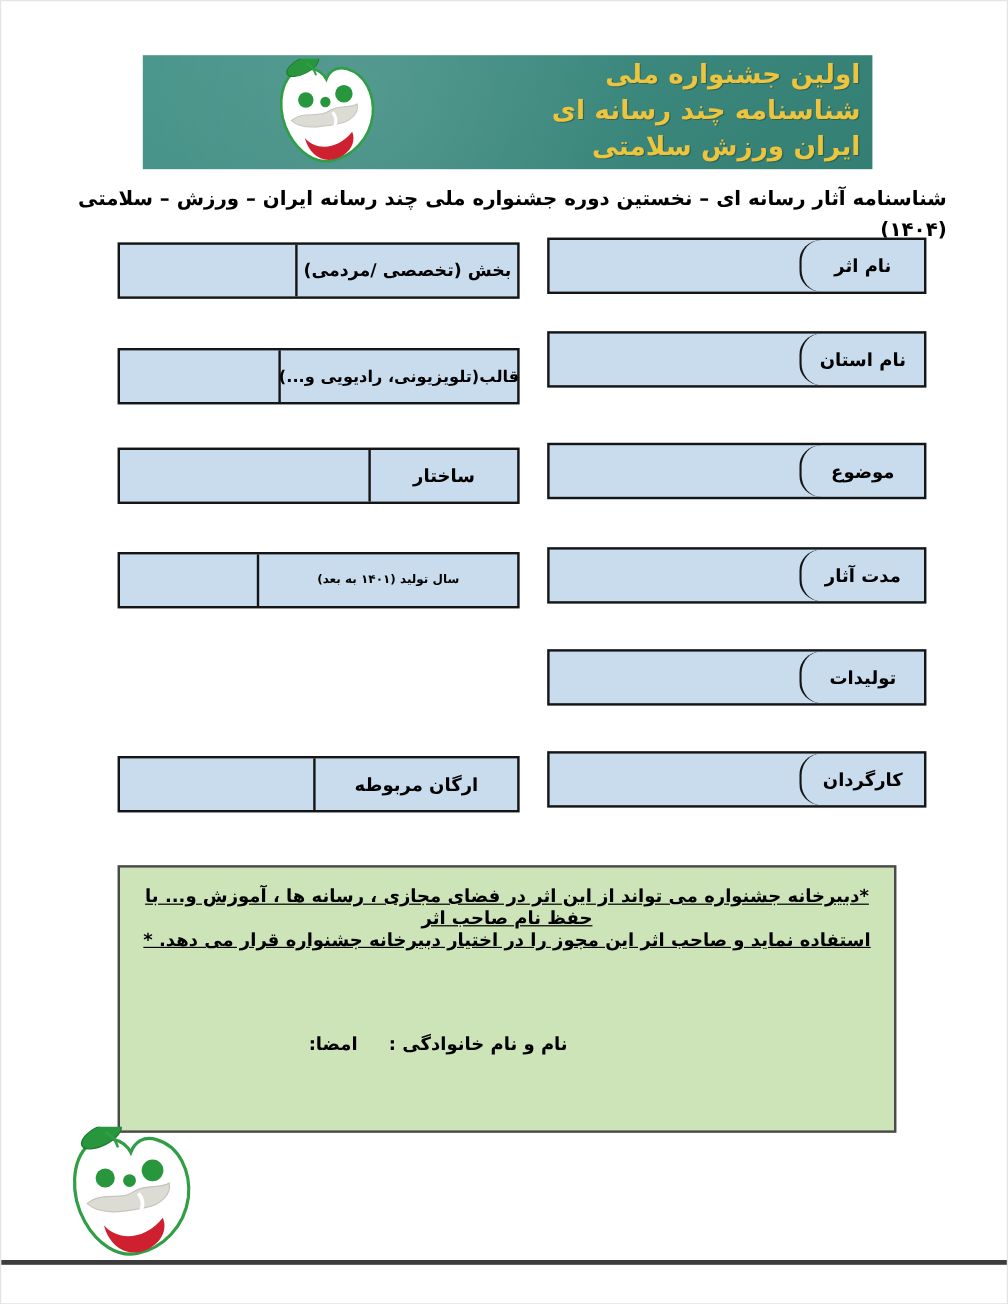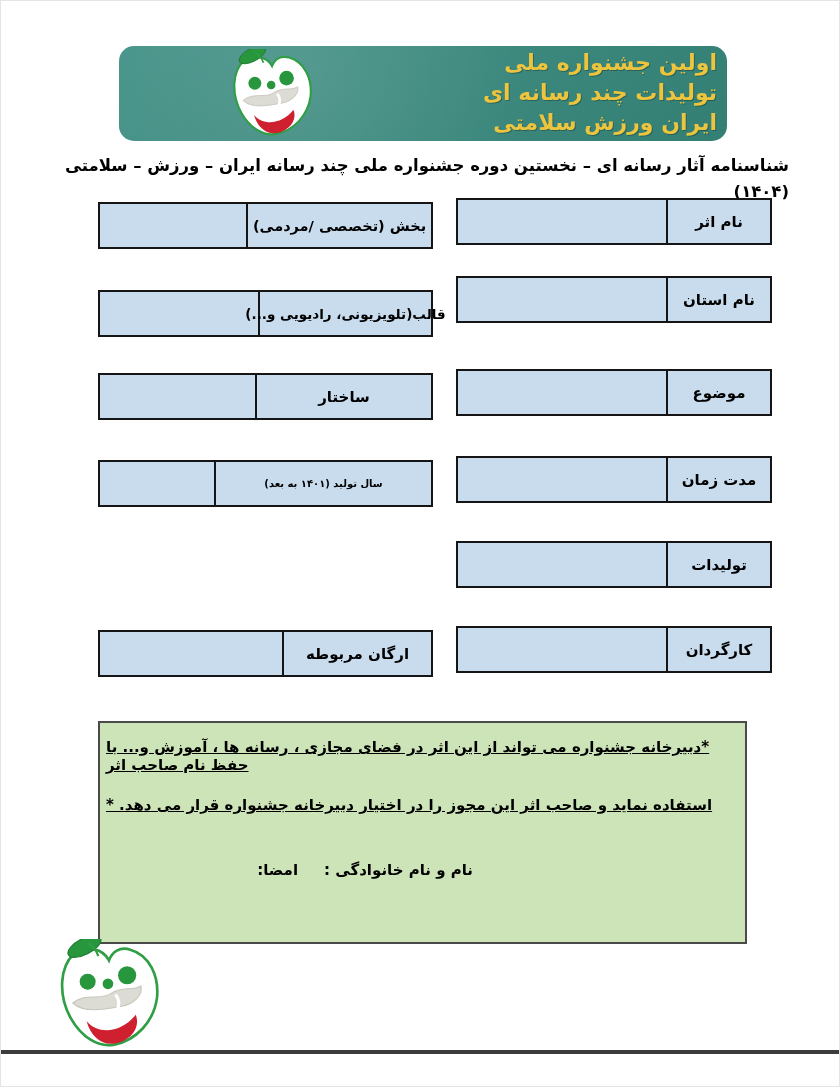--- a/index.html
+++ b/index.html
@@ -13,21 +13,20 @@
     position:relative;width:840px;height:1087px;background:#fff;
     font-family:"DejaVu Sans",sans-serif;color:#000;overflow:hidden;
     border:1px solid #e4e4e4;box-sizing:border-box;
   }
   
   .banner{
     position:absolute;left:118px;top:45px;width:608px;height:95px;
     background:radial-gradient(circle at 30% 30%, rgba(255,255,255,.10), rgba(255,255,255,0) 55%),
                linear-gradient(135deg,var(--banner-bg1),var(--banner-bg2));
     overflow:hidden;
-    border-radius:15px;
   }
   .banner-logo{position:absolute;left:78px;top:3px;width:150px;height:90px;}
   .banner-text{
     position:absolute;right:10px;top:2px;text-align:right;direction:rtl;
     color:var(--banner-text);font-weight:bold;line-height:30px;
     text-shadow:1px 1px 0 rgba(0,0,0,.25);white-space:nowrap;
   }
   .banner-text .bl{font-size:22px;letter-spacing:-1px;}
   
   .doc-title{
@@ -40,41 +39,41 @@
     background:var(--field-fill);border:2px solid var(--field-border);
   }
   .cell-input{flex:1;}
   .cell-label{
     border-left:2px solid var(--field-border);
     display:flex;align-items:center;justify-content:center;
     font-weight:bold;font-size:15px;direction:rtl;box-sizing:border-box;
     padding:0 4px;white-space:nowrap;
   }
   .rcol{left:455px;width:316px;}
-  .rcol .cell-label{width:104px;}
+  .rcol .cell-label{width:104px;border-radius:18px;}
   .r1{top:197px}.r2{top:275px}.r3{top:368px}.r4{top:455px}.r5{top:540px}.r6{top:625px}
   .lcol{left:97px;width:335px;}
   .l1{top:201px}.l2{top:289px}.l3{top:372px}.l4{top:459px}.l5{top:544px}.l6{top:629px}
   .l1 .cell-label{width:185px;font-size:14.5px}
-  .l2 .cell-label{width:173px;font-size:13.5px}
-  .l3 .cell-label{width:176px}
+  .l2 .cell-label{width:199px;font-size:13.5px}
+  .l3 .cell-label{width:124px}
   .l4 .cell-label{width:217px;font-size:10px}
   .l5 .cell-label{width:149px}
-  .l6 .cell-label{width:149px}
+  .l6 .cell-label{width:170px}
   
   .note-box{
     position:absolute;left:97px;top:720px;width:649px;height:223px;
     background:var(--note-bg);border:2px solid var(--note-border);box-sizing:border-box;
   }
   .note-line{
-    direction:rtl;text-align:left;font-weight:bold;font-size:15px;
+    direction:rtl;text-align:center;font-weight:bold;font-size:15px;
     text-decoration:underline;padding:0 6px;
   }
   .note-line.n1{margin-top:15px;}
-  .note-line.n2{margin-top:22px;}
+  .note-line.n2{}
   .sig-row{
     position:absolute;top:138px;right:272px;display:flex;direction:rtl;gap:26px;
     font-weight:bold;font-size:15px;white-space:nowrap;
   }
   
   .footer-logo{position:absolute;left:52px;top:938px;width:112px;height:112px;}
   .bottom-rule{position:absolute;left:0;top:1049px;width:840px;height:4px;background:#3c3c3c;}
 </style>
 </head>
 <body>
@@ -96,42 +95,42 @@
 </svg>
 
 <div class="page">
 
   <div class="banner">
     <svg class="banner-logo" viewBox="0 0 100 105">
       <use href="#apple-face"></use>
     </svg>
     <div class="banner-text">
       <div class="bl">اولین جشنواره ملی</div>
-      <div class="bl">تولیدات چند رسانه ای</div>
+      <div class="bl">شناسنامه چند رسانه ای</div>
       <div class="bl">ایران ورزش سلامتی</div>
     </div>
   </div>
 
   <div class="doc-title">شناسنامه آثار رسانه ای – نخستین دوره جشنواره ملی چند رسانه ایران – ورزش – سلامتی (۱۴۰۴)</div>
 
   <div class="row rcol r1">
     <div class="cell-input"></div>
     <div class="cell-label">نام اثر</div>
   </div>
   <div class="row rcol r2">
     <div class="cell-input"></div>
     <div class="cell-label">نام استان</div>
   </div>
   <div class="row rcol r3">
     <div class="cell-input"></div>
     <div class="cell-label">موضوع</div>
   </div>
   <div class="row rcol r4">
     <div class="cell-input"></div>
-    <div class="cell-label">مدت زمان</div>
+    <div class="cell-label">مدت آثار</div>
   </div>
   <div class="row rcol r5">
     <div class="cell-input"></div>
     <div class="cell-label">تولیدات</div>
   </div>
   <div class="row lcol l1">
     <div class="cell-input"></div>
     <div class="cell-label">بخش (تخصصی /مردمی)</div>
   </div>
 

